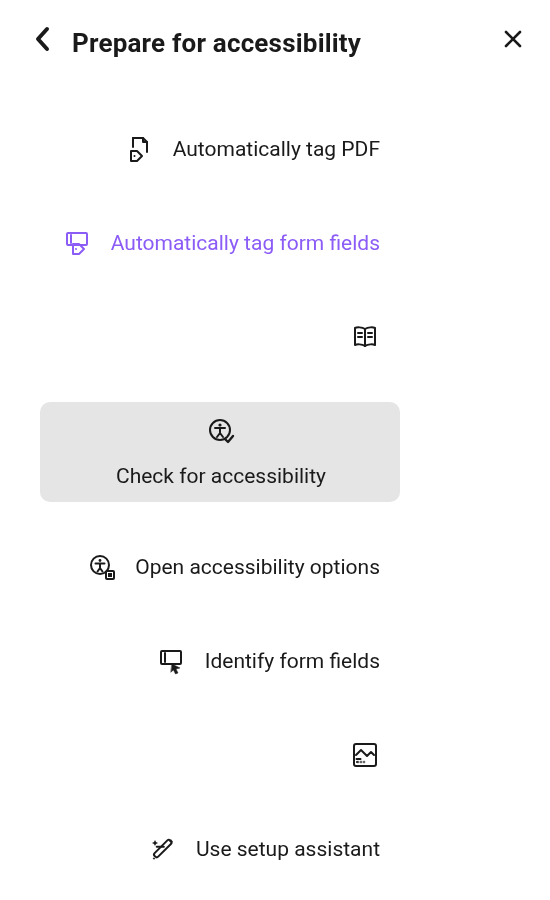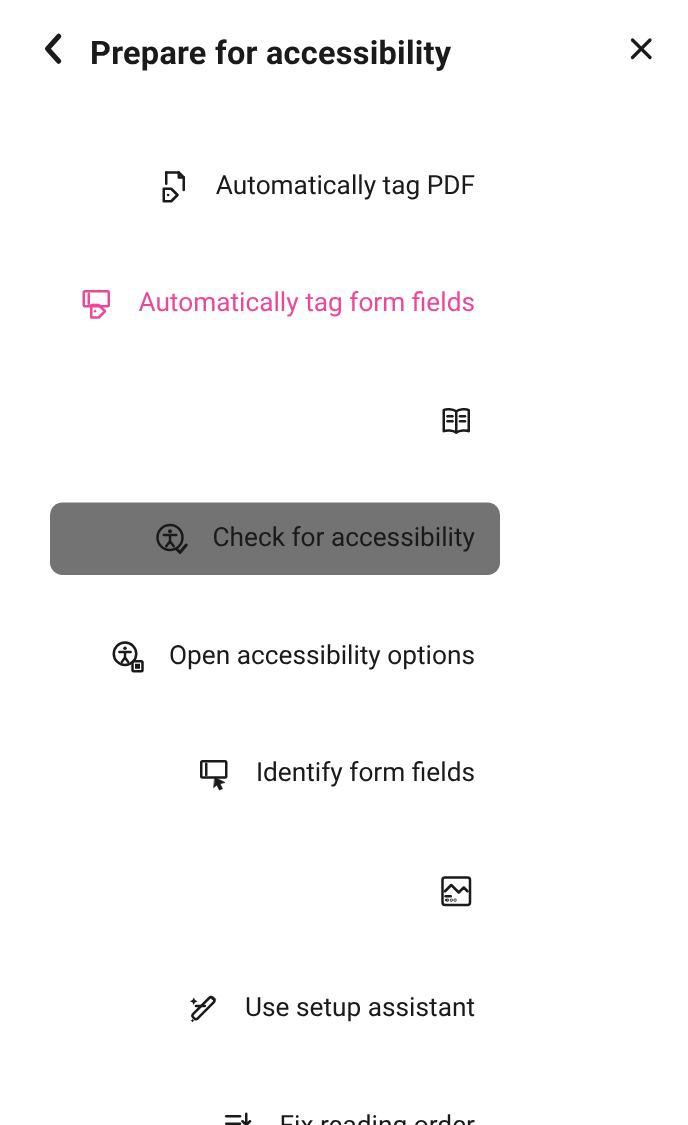--- a/index.html
+++ b/index.html
@@ -69,24 +69,25 @@
     color: #1a1a1a;
   }
   .item .label {
     font-size: 21px;
     font-weight: 400;
     color: #1a1a1a;
   }
   .item.disabled { cursor: default; }
   .item.disabled .icon,
   .item.disabled .label {
-    color: #ec4899;
+    color: #8b5cf6;
   }
   .item.selected {
-    background: #737373;
+    background: #e5e5e5;
+    flex-direction: column;
   }
 </style>
 </head>
 <body>
 
 <div class="panel">
   <div class="header">
     <div class="back">
       <span>
         <svg width="18" height="26" viewBox="0 0 18 26" fill="none" stroke="#1a1a1a" stroke-width="4" stroke-linecap="round" stroke-linejoin="round">

